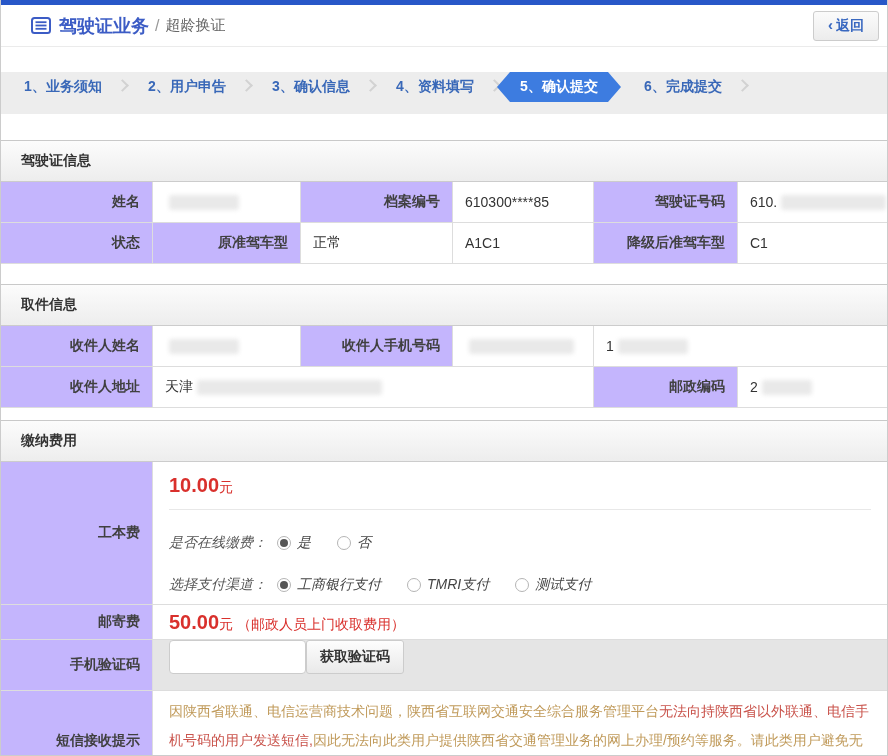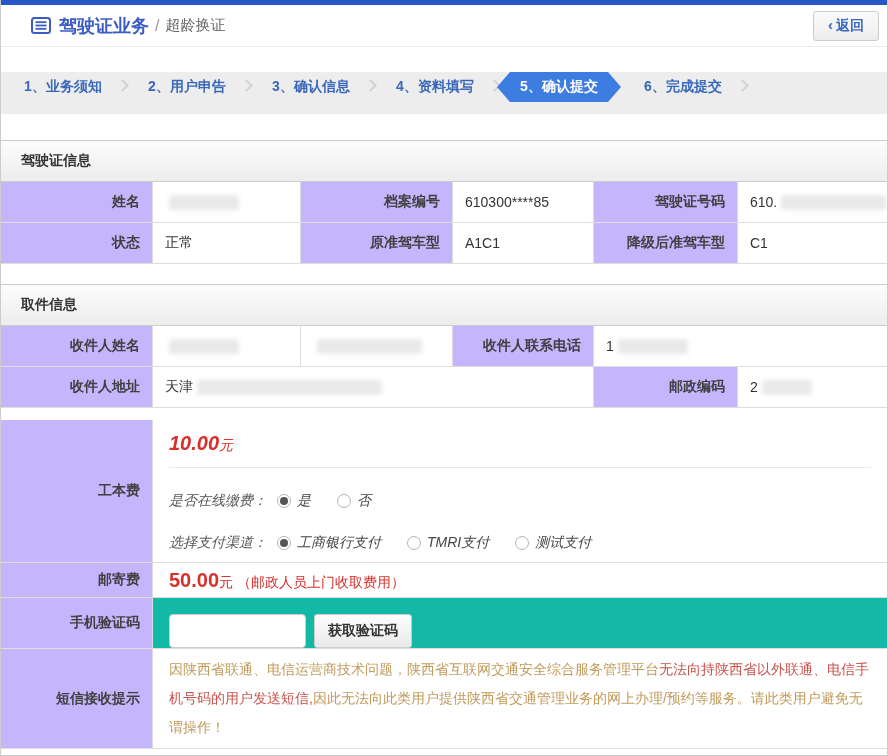--- a/index.html
+++ b/index.html
@@ -53,35 +53,35 @@
 
   
   .rd { display:inline-block; height:15px; border-radius:3px; background:#e9e9e9;
         filter:blur(2px); vertical-align:middle; margin-left:4px; }
   .rd-xs{width:50px;} .rd-sm{width:70px;} .rd-md{width:105px;} .rd-xl{width:185px;}
 
   
   .pay-cell { background:#fff; padding:12px 0 10px 16px; font-size:14px; color:#555;
               display:block; }
   .price-line { border-bottom:1px solid #e8e8e8; padding-bottom:12px; margin-bottom:12px;
-                margin-right:16px;font-style:italic; }
+                margin-right:16px; }
   .price { color:#d9302c; font-size:20px; font-weight:bold; }
   .price-unit { color:#d9302c; font-size:14px; }
   .price-note { color:#d9302c; font-size:14px; margin-left:4px; }
   .radio-line { display:flex; align-items:center; margin-top:24px;font-style:italic; }
   .radio-q { color:#555; margin-right:10px; }
   .radio { display:inline-flex; align-items:center; gap:6px; margin-right:26px;
            color:#444; cursor:pointer; }
   .rb { width:14px; height:14px; border:1px solid #b5b5b5; border-radius:50%;
         background:#fff; display:inline-block; }
   .rb.checked::after { content:''; display:block; width:8px; height:8px; border-radius:50%;
         background:#555; margin:2px; }
   .pay-amount-cell { background:#fff; padding-left:16px; display:flex; align-items:center; }
   .pay-amount-cell .cellwrap { display:flex; align-items:baseline; }
-  .captcha-cell { background:#14b8a6; padding-left:16px; display:flex; align-items:flex-end; gap:8px; }
+  .captcha-cell { background:#e5e5e5; padding-left:16px; display:flex; align-items:flex-start; }
   .captcha-input { width:137px; height:34px; border:1px solid #ccc; border-radius:4px;
                    padding:0 8px; font-size:14px; color:#333; outline:none; }
   .captcha-btn { height:34px; padding:0 13px; background:linear-gradient(#fdfdfd,#e9e9e9);
                  border:1px solid #ccc; border-radius:3px; font-size:14px; font-weight:bold;
                  color:#333; cursor:pointer; font-family:inherit; }
   .sms-cell { background:#fff; padding:6px 14px 6px 16px; font-size:14px; line-height:29px;
               display:block; }
   .tan { color:#c09a5a; } .red { color:#c9534b; }
   .row-h34 .cell, .row-h34 .pay-amount-cell { min-height:34px; }
   .row-h50 .cell, .row-h50 .captcha-cell { min-height:50px; }
@@ -159,41 +159,41 @@
       <div class="cell label">档案编号</div>
       <div class="cell value">610300****85</div>
       <div class="cell label">驾驶证号码</div>
       <div class="cell value">
           <span>610.</span>
           <span class="rd rd-md"></span>
         </div>
     </div>
     <div class="grid-row cols-6">
       <div class="cell label">状态</div>
+      <div class="cell label">原准驾车型</div>
       <div class="cell value">正常</div>
-      <div class="cell label">原准驾车型</div>
       <div class="cell value">A1C1</div>
       <div class="cell label">降级后准驾车型</div>
       <div class="cell value">C1</div>
     </div>
   </div>
 
   <div class="sec-gap-lg"></div>
 
   <div>
     <div class="sec-header">取件信息</div>
     <div class="grid-row cols-6">
       <div class="cell label">收件人姓名</div>
       <div class="cell value">
           <span class="rd rd-sm"></span>
         </div>
+      <div class="cell label">收件人手机号码</div>
       <div class="cell value">
           <span class="rd rd-md"></span>
         </div>
-      <div class="cell label">收件人联系电话</div>
       <div class="cell value">
           <span>1</span>
           <span class="rd rd-sm"></span>
         </div>
     </div>
     <div class="grid-row cols-4">
       <div class="cell label">收件人地址</div>
       <div class="cell value">
           <span>天津</span>
           <span class="rd rd-xl"></span>
@@ -202,20 +202,21 @@
       <div class="cell value">
           <span>2</span>
           <span class="rd rd-xs"></span>
         </div>
     </div>
   </div>
 
   <div class="sec-gap-sm"></div>
 
   <div>
+    <div class="sec-header">缴纳费用</div>
 
     <div class="grid-row cols-2">
       <div class="cell label">工本费</div>
       <div class="pay-cell">
         <div class="price-line">
           <span class="price">10.00</span><span class="price-unit">元</span>
         </div>
         <div class="radio-line">
           <span class="radio-q">是否在线缴费：</span>
           <label class="radio">

